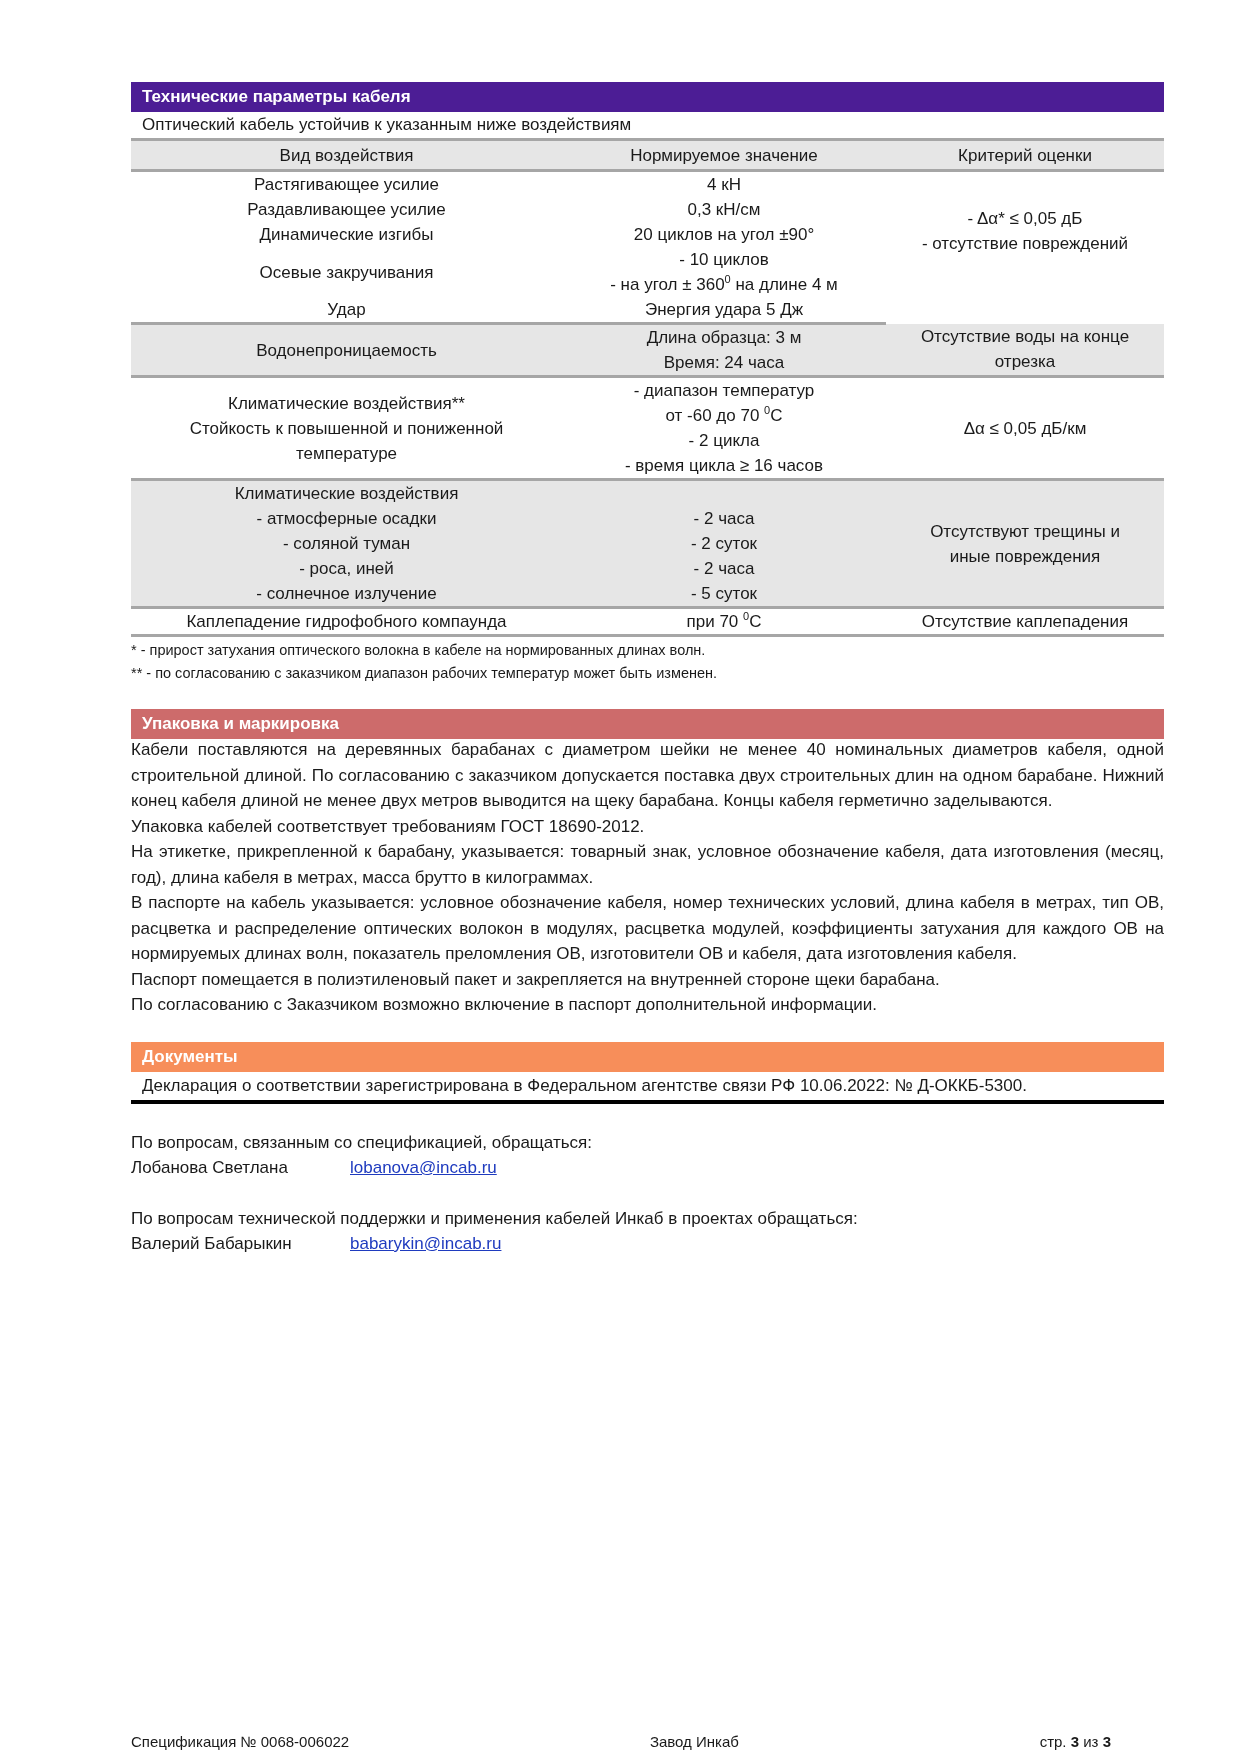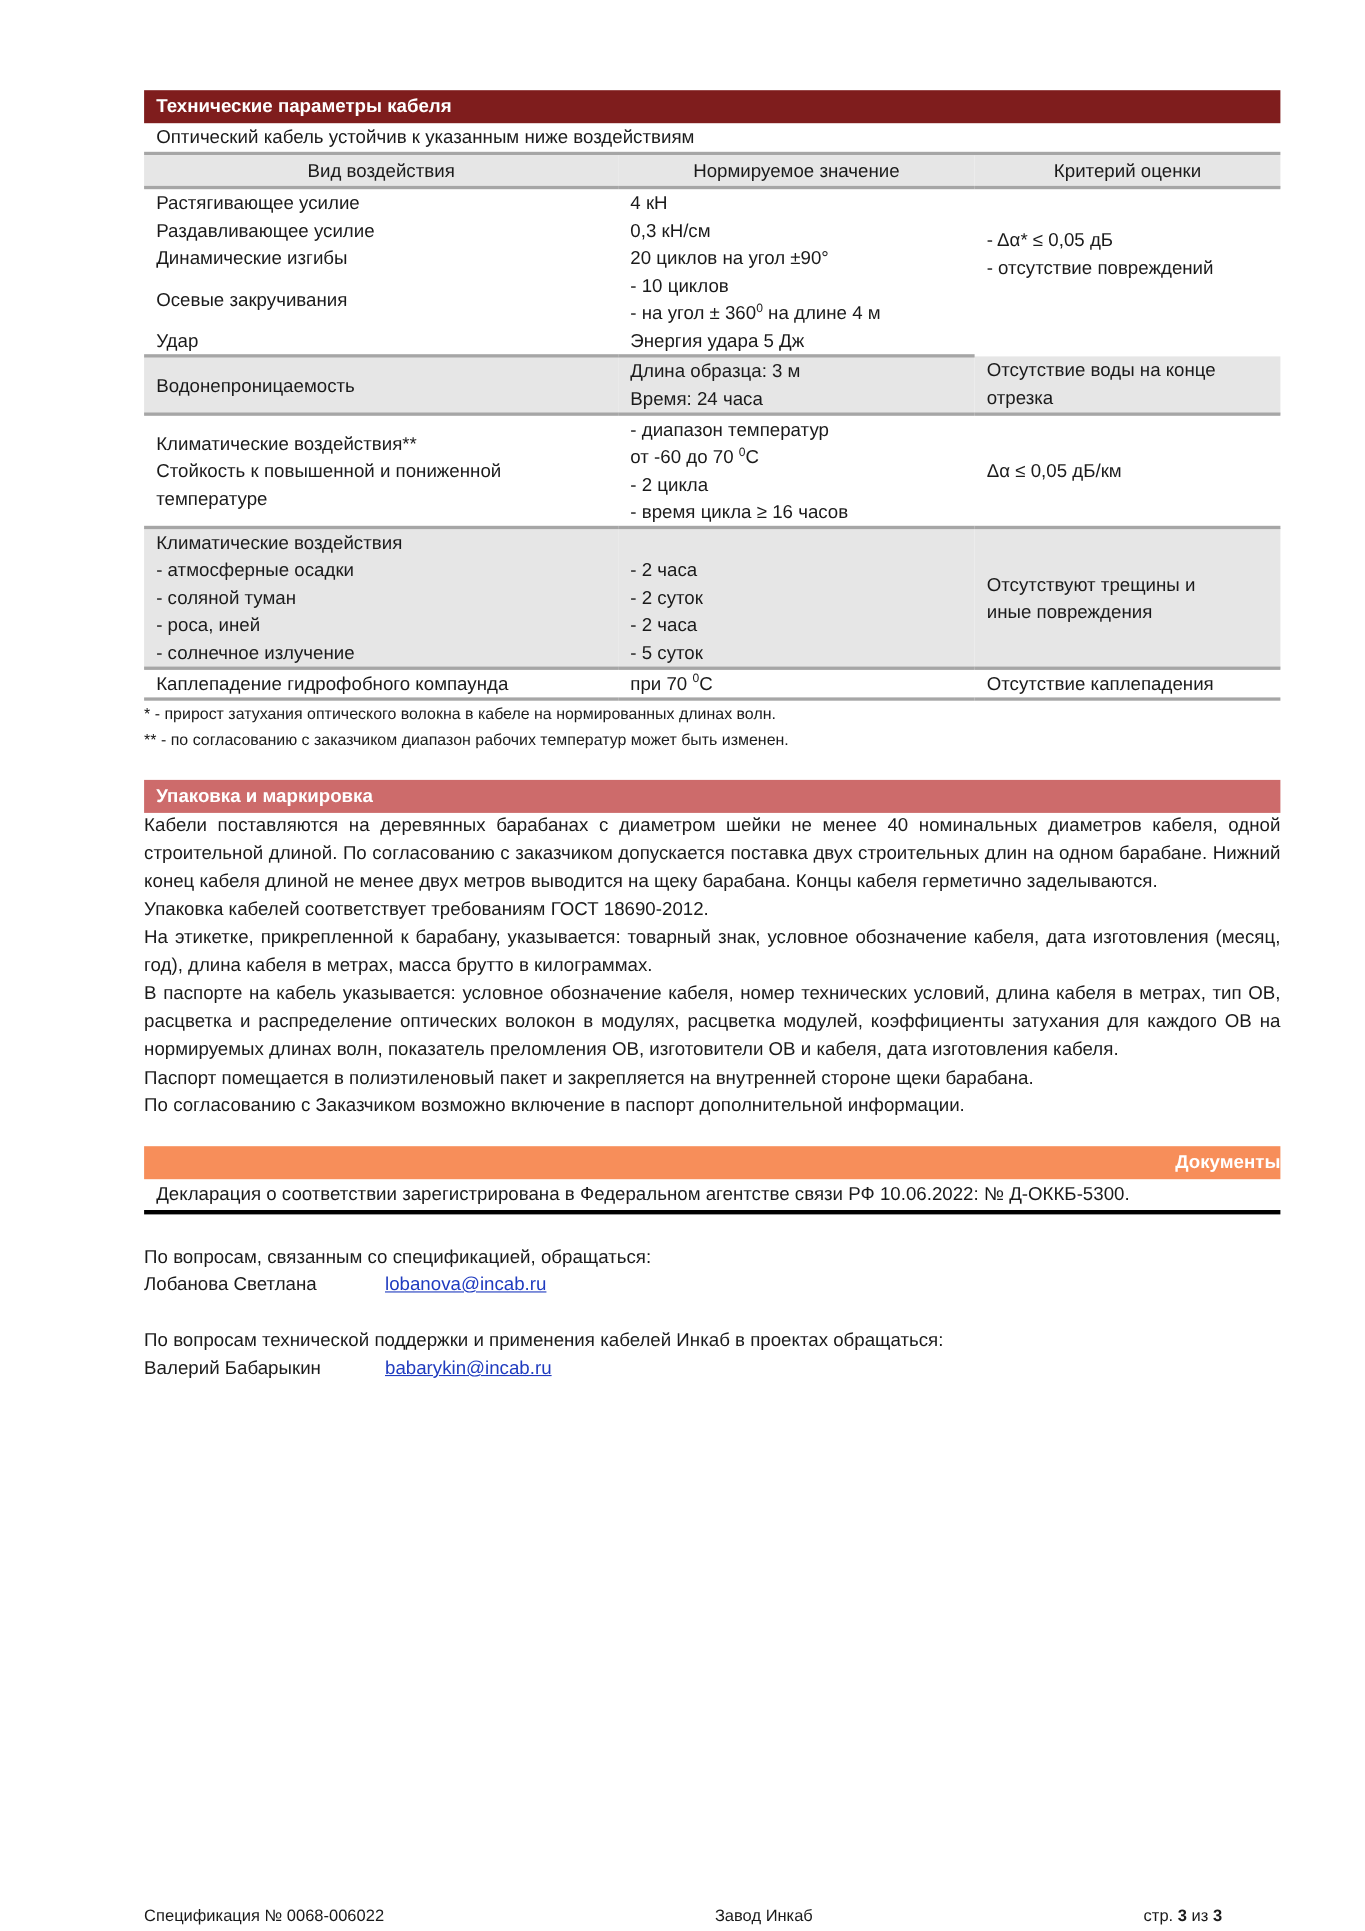--- a/index.html
+++ b/index.html
@@ -1,24 +1,24 @@
 <!DOCTYPE html>
 <html><head>
 <meta charset="utf-8">
 <style>
   html, body { margin: 0; padding: 0; background: #ffffff; }
   body { width: 1241px; height: 1755px; position: relative; font-family: "Liberation Sans", "DejaVu Sans", sans-serif; color: #1a1a1a; }
   .page { position: absolute; left: 131px; top: 82px; width: 1033px; }
   .section-head { height: 30px; line-height: 30px; color: #ffffff; font-weight: bold; font-size: 17px; padding-left: 11px; }
-  .head-tech { background: #7f1d1d; }
+  .head-tech { background: #4c1d95; }
   .head-pack { background: #cd6b6b; }
-  .head-docs { background: #f78e5a; text-align: right; }
+  .head-docs { background: #f78e5a; }
   .lead { font-size: 17px; height: 26px; line-height: 26px; padding-left: 11px; border-bottom: 3px solid #a6a6a6; }
   table.params { width: 100%; border-collapse: collapse; font-size: 17px; table-layout: fixed; }
-  table.params td, table.params th { padding: 0 11px; vertical-align: middle; font-weight: normal; line-height: 25px; }
+  table.params td, table.params th { padding: 0 11px; vertical-align: middle; font-weight: normal; line-height: 25px; text-align: center; }
   table.params th { background: #e6e6e6; height: 28px; text-align: center; border-bottom: 3px solid #a6a6a6; }
   .col1 { width: 431px; }
   .col2 { width: 324px; }
   .shaded td { background: #e6e6e6; }
   .rule td { border-bottom: 3px solid #a6a6a6; }
   sup { font-size: 11px; line-height: 0; }
   .notes { font-size: 14.5px; line-height: 23px; margin-top: 2px; }
   .para { font-size: 17px; line-height: 25.5px; text-align: justify; margin: 0; }
   .docs-line { font-size: 17px; height: 28px; line-height: 28px; padding-left: 11px; border-bottom: 4px solid #000000; }
   .contacts { font-size: 17px; line-height: 25.5px; margin-top: 26px; }

